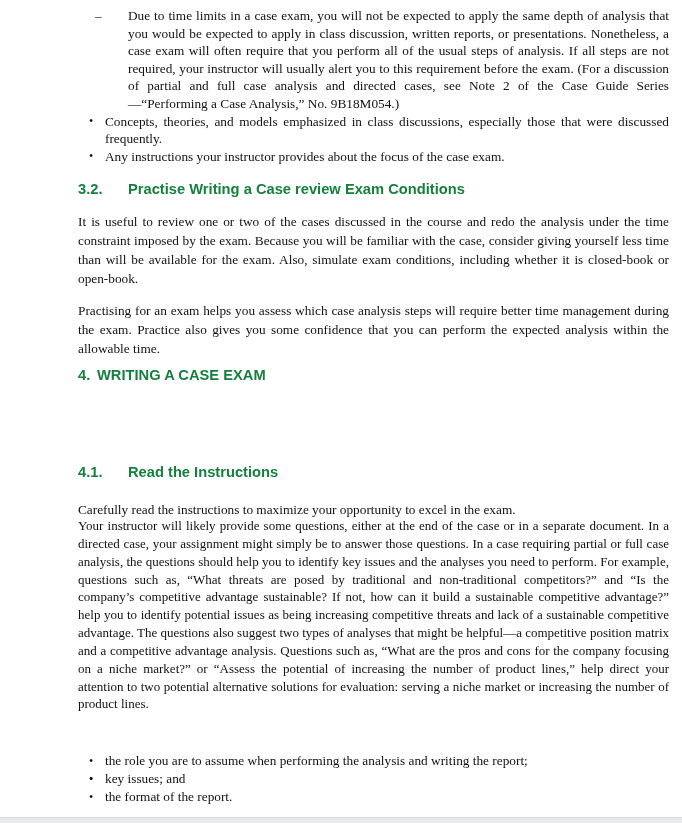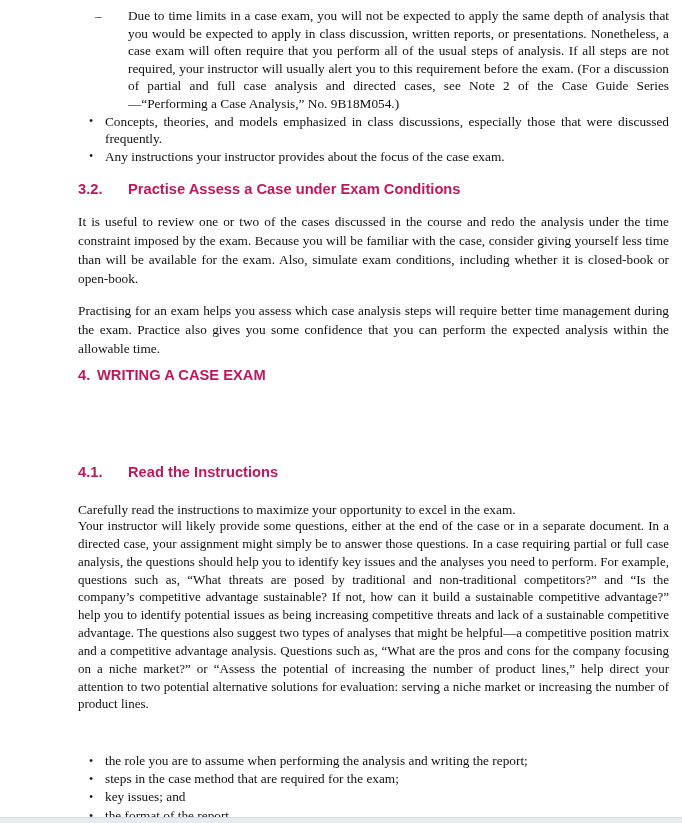--- a/index.html
+++ b/index.html
@@ -33,21 +33,21 @@
   
   .heading {
     position: absolute;
     left: 78px;
     right: 13px;
     display: flex;
     font-family: "Liberation Sans", sans-serif;
     font-weight: bold;
     font-size: 14.7px;
     line-height: 16px;
-    color: #be185d;
+    color: #15803d;
   }
   .h-num { flex: 0 0 auto; }
   .h-num.w50 { width: 50px; }
   .h-num.w19 { width: 19px; }
   
   .para {
     position: absolute;
     left: 78px;
     width: 591px;
     text-align: justify;
@@ -91,21 +91,21 @@
       <span>Concepts, theories, and models emphasized in class discussions, especially those that were discussed frequently.</span>
     </div>
     <div class="bullet-item">
       <span class="marker">•</span>
       <span>Any instructions your instructor provides about the focus of the case exam.</span>
     </div>
   </div>
 
   <div class="heading pos-h32">
     <span class="h-num w50">3.2.</span>
-    <span>Practise Assess a Case under Exam Conditions</span>
+    <span>Practise Writing a Case review Exam Conditions</span>
   </div>
   <div class="para pos-p1">It is useful to review one or two of the cases discussed in the course and redo the analysis under the time constraint imposed by the exam. Because you will be familiar with the case, consider giving yourself less time than will be available for the exam. Also, simulate exam conditions, including whether it is closed-book or open-book.</div>
   <div class="para pos-p2">Practising for an exam helps you assess which case analysis steps will require better time management during the exam. Practice also gives you some confidence that you can perform the expected analysis within the allowable time.</div>
 
   <div class="heading pos-h4">
     <span class="h-num w19">4.</span>
     <span>WRITING A CASE EXAM</span>
   </div>
 
   <div class="heading pos-h41">
@@ -115,21 +115,20 @@
   <div class="para no-justify pos-p4">Carefully read the instructions to maximize your opportunity to excel in the exam.</div>
   <div class="para dense pos-p5">Your instructor will likely provide some questions, either at the end of the case or in a separate document. In a directed case, your assignment might simply be to answer those questions. In a case requiring partial or full case analysis, the questions should help you to identify key issues and the analyses you need to perform. For example, questions such as, “What threats are posed by traditional and non-traditional competitors?” and “Is the company’s competitive advantage sustainable? If not, how can it build a sustainable competitive advantage?” help you to identify potential issues as being increasing competitive threats and lack of a sustainable competitive advantage. The questions also suggest two types of analyses that might be helpful—a competitive position matrix and a competitive advantage analysis. Questions such as, “What are the pros and cons for the company focusing on a niche market?” or “Assess the potential of increasing the number of product lines,” help direct your attention to two potential alternative solutions for evaluation: serving a niche market or increasing the number of product lines.</div>
 
   <div class="bottom-list">
     <div class="bullet-item">
       <span class="marker">•</span>
       <span>the role you are to assume when performing the analysis and writing the report;</span>
     </div>
     <div class="bullet-item">
       <span class="marker">•</span>
-      <span>steps in the case method that are required for the exam;</span>
     </div>
     <div class="bullet-item">
       <span class="marker">•</span>
       <span>key issues; and</span>
     </div>
     <div class="bullet-item">
       <span class="marker">•</span>
       <span>the format of the report.</span>
     </div>
   </div>

